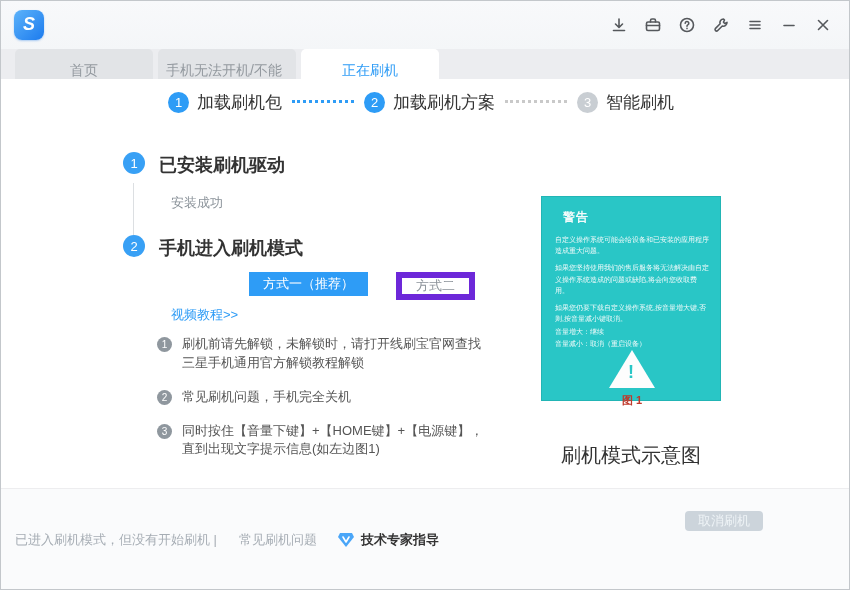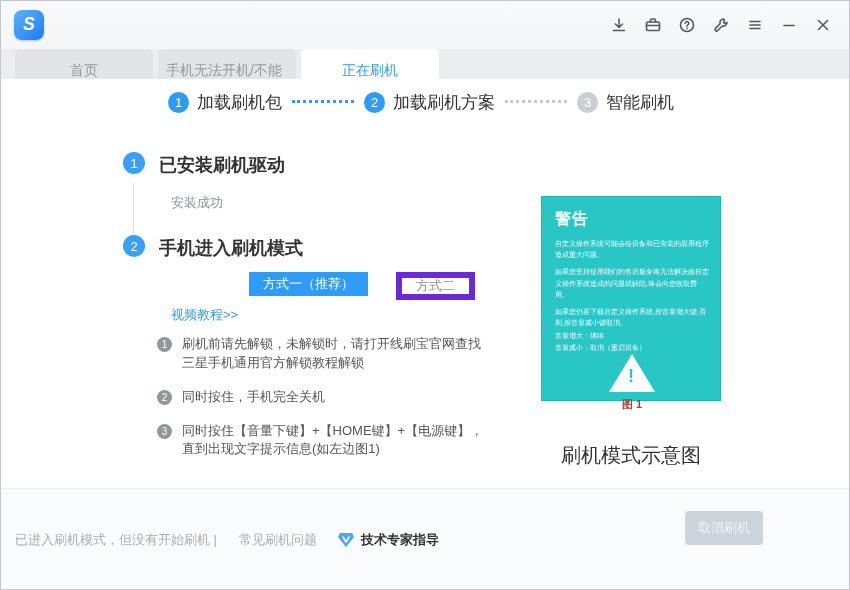--- a/index.html
+++ b/index.html
@@ -53,38 +53,38 @@
 
   .instructions { position:absolute; left:156px; top:256px; width:334px; height:128px; overflow:hidden; }
   .ins-item { display:flex; margin-bottom:15px; }
   .ins-num { flex:0 0 15px; width:15px; height:15px; border-radius:50%; background:#8f979e; color:#fff;
     font-size:10px; display:flex; align-items:center; justify-content:center; margin-top:2px; }
   .ins-text { margin-left:10px; font-size:13px; color:#555; line-height:1.45; }
 
   
   .figure { position:absolute; left:540px; top:117px; width:180px; height:205px; background:#29c6c6;
     box-shadow:0 0 0 1px #22b5b5 inset; color:#fff; padding:13px 12px 8px 14px; display:flex; flex-direction:column; }
-  .fig-title { font-size:16px; font-weight:bold; letter-spacing:1px; margin-bottom:8px; color:#f2fbfb; }
+  .fig-title { font-size:12px; font-weight:bold; letter-spacing:1px; margin-bottom:8px; color:#f2fbfb;margin-left:8px; }
   .fig-p { font-size:7px; line-height:1.6; margin-bottom:6px; color:#effafa; }
   .fig-vol { font-size:7px; line-height:1.7; color:#effafa; }
   .fig-tri-wrap { flex:1; display:flex; flex-direction:column; align-items:center; justify-content:flex-end; }
   .fig-tri { width:0; height:0; border-left:23px solid transparent; border-right:23px solid transparent;
     border-bottom:38px solid #fdfdfd; position:relative; }
   .fig-tri span { position:absolute; left:-4px; top:12px; color:#29c6c6; font-size:18px; font-weight:bold; }
   .fig-label { margin-top:5px; font-size:11px; color:#c0392b; font-weight:bold; text-align:center; }
   .fig-caption { position:absolute; left:540px; top:363px; width:180px; text-align:center; font-size:20px; color:#333; }
 
   
   .footer { position:absolute; left:0; top:487px; width:100%; height:103px; background:#fafbfc; border-top:1px solid #ededef; }
   .ft-left { position:absolute; left:14px; top:42px; display:flex; align-items:flex-end; font-size:13px; }
   .ft-status { color:#a6adb4; }
   .ft-faq { color:#a6adb4; margin-left:22px; cursor:pointer; }
   .ft-expert { display:flex; align-items:center; margin-left:20px; cursor:pointer; }
   .ft-expert-label { color:#333; font-weight:bold; margin-left:6px; }
-  .cancel-btn { position:absolute; left:684px; top:22px; width:78px; height:34px; background:#ccd4db; color:#eef3f6;
+  .cancel-btn { position:absolute; left:684px; top:22px; width:78px; height:20px; background:#ccd4db; color:#eef3f6;
     font-size:13px; border:none; border-radius:4px; display:flex; align-items:center; justify-content:center; cursor:default; }
 </style>
 </head>
 <body>
 
 <div class="window">
 
   <div class="titlebar">
     <div class="logo">
       <span>S</span>
@@ -167,21 +167,21 @@
 
     <div class="videolink">视频教程&gt;&gt;</div>
 
     <div class="instructions">
       <div class="ins-item">
         <div class="ins-num">1</div>
         <div class="ins-text">刷机前请先解锁，未解锁时，请打开线刷宝官网查找三星手机通用官方解锁教程解锁</div>
       </div>
       <div class="ins-item">
         <div class="ins-num">2</div>
-        <div class="ins-text">同时按住，手机完全关机</div>
+        <div class="ins-text">常见刷机问题，手机完全关机</div>
       </div>
       <div class="ins-item">
         <div class="ins-num">3</div>
         <div class="ins-text">同时按住【音量下键】+【HOME键】+【电源键】，直到出现文字提示信息(如左边图1)</div>
       </div>
 
     </div>
 
     <div class="figure">
       <div class="fig-title">警告</div>

